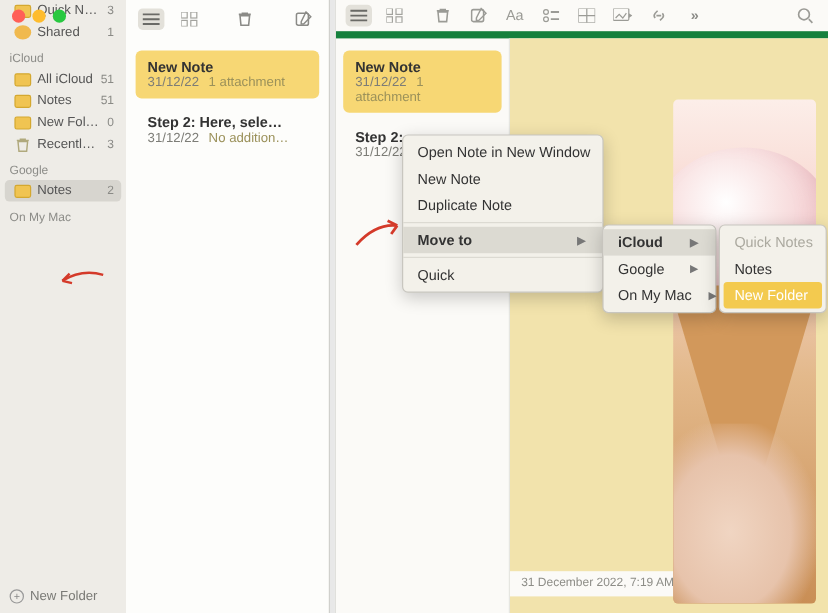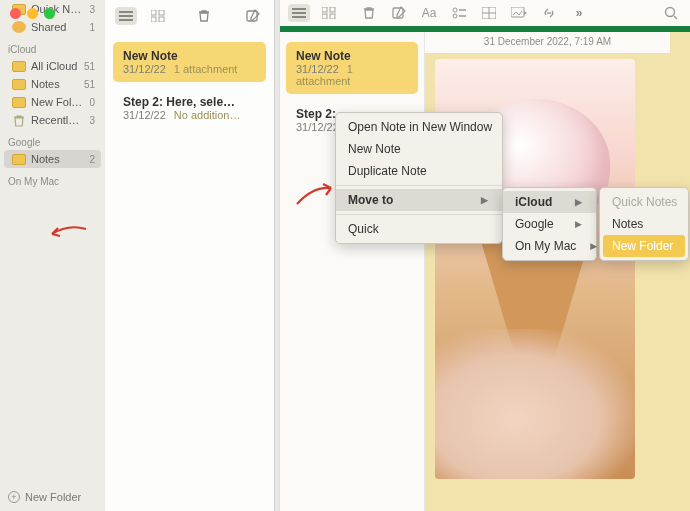--- a/index.html
+++ b/index.html
@@ -34,21 +34,21 @@
   .note-card.sel { background:#f7d774; }
   .note-title { font-size:12px; font-weight:600; color:#333; }
   .note-sub { font-size:11px; color:#7d7d77; }
   .note-sub .att { color:#9b915a; margin-left:8px; }
 
   
   .win-right { flex:1; background:#fbfaf7; position:relative; display:flex; flex-direction:column; margin-left:4px; border-left:1px solid #e0e0dc; }
   .rw-toolbar { height:32px; display:flex; align-items:center; gap:8px; padding:0 8px; color:#9b9b96; border-bottom:6px solid #15803d;}
   .rw-split { flex:1; display:flex; position:relative; }
   .rw-list { width:145px; padding:10px 6px; display:flex; flex-direction:column; gap:6px; border-right:1px solid #e6e6e1; }
-  .rw-editor { flex:1; background:#f2e3ac; position:relative; padding:8px 10px; display:flex; flex-direction:column; align-items:flex-start; }
+  .rw-editor { flex:1; background:#f2e3ac; position:relative; padding:8px 10px; display:flex; align-items:flex-end; }
   .timestamp { font-size:10px; color:#8d8d87; background:#fbfaf7; width:100%; text-align:center; padding:4px 0 6px 0; margin:-8px -10px 6px -10px; }
   .cone-img { width: 200px; height: 420px; background: linear-gradient(180deg,#fceee9 0%, #f8d7d0 22%, #e3b98b 55%, #c98e55 100%); border-radius:4px; position:relative; overflow:hidden; }
   .scoop { position:absolute; top:40px; left:50%; transform:translateX(-50%); width:150px; height:130px; background: radial-gradient(circle at 40% 35%, #fff 0%, #f9e4e4 35%, #f3c9cd 70%); border-radius:50% 50% 45% 45%; box-shadow: inset -10px -14px 20px rgba(200,140,150,.35); }
   .cone { position:absolute; top:155px; left:50%; transform:translateX(-50%); width:0; height:0; border-left:62px solid transparent; border-right:62px solid transparent; border-top:210px solid #d2985b; filter: drop-shadow(0 0 0 transparent);}
   .hand { position:absolute; bottom:0; left:0; width:100%; height:150px; background: radial-gradient(ellipse at 40% 60%, #f0d5c2 0%, #e7c3ab 50%, transparent 75%); }
 
   
   .menu { position:absolute; background:#f3f1ea; border:1px solid #c8c6bf; border-radius:5px; box-shadow:0 4px 14px rgba(0,0,0,.2); font-size:12px; color:#333; padding:3px 0; }
   .menu-item { padding:4px 14px 4px 12px; display:flex; align-items:center; white-space:nowrap; }
   .menu-item.hov { background:#dcdad2;font-weight:bold; }

